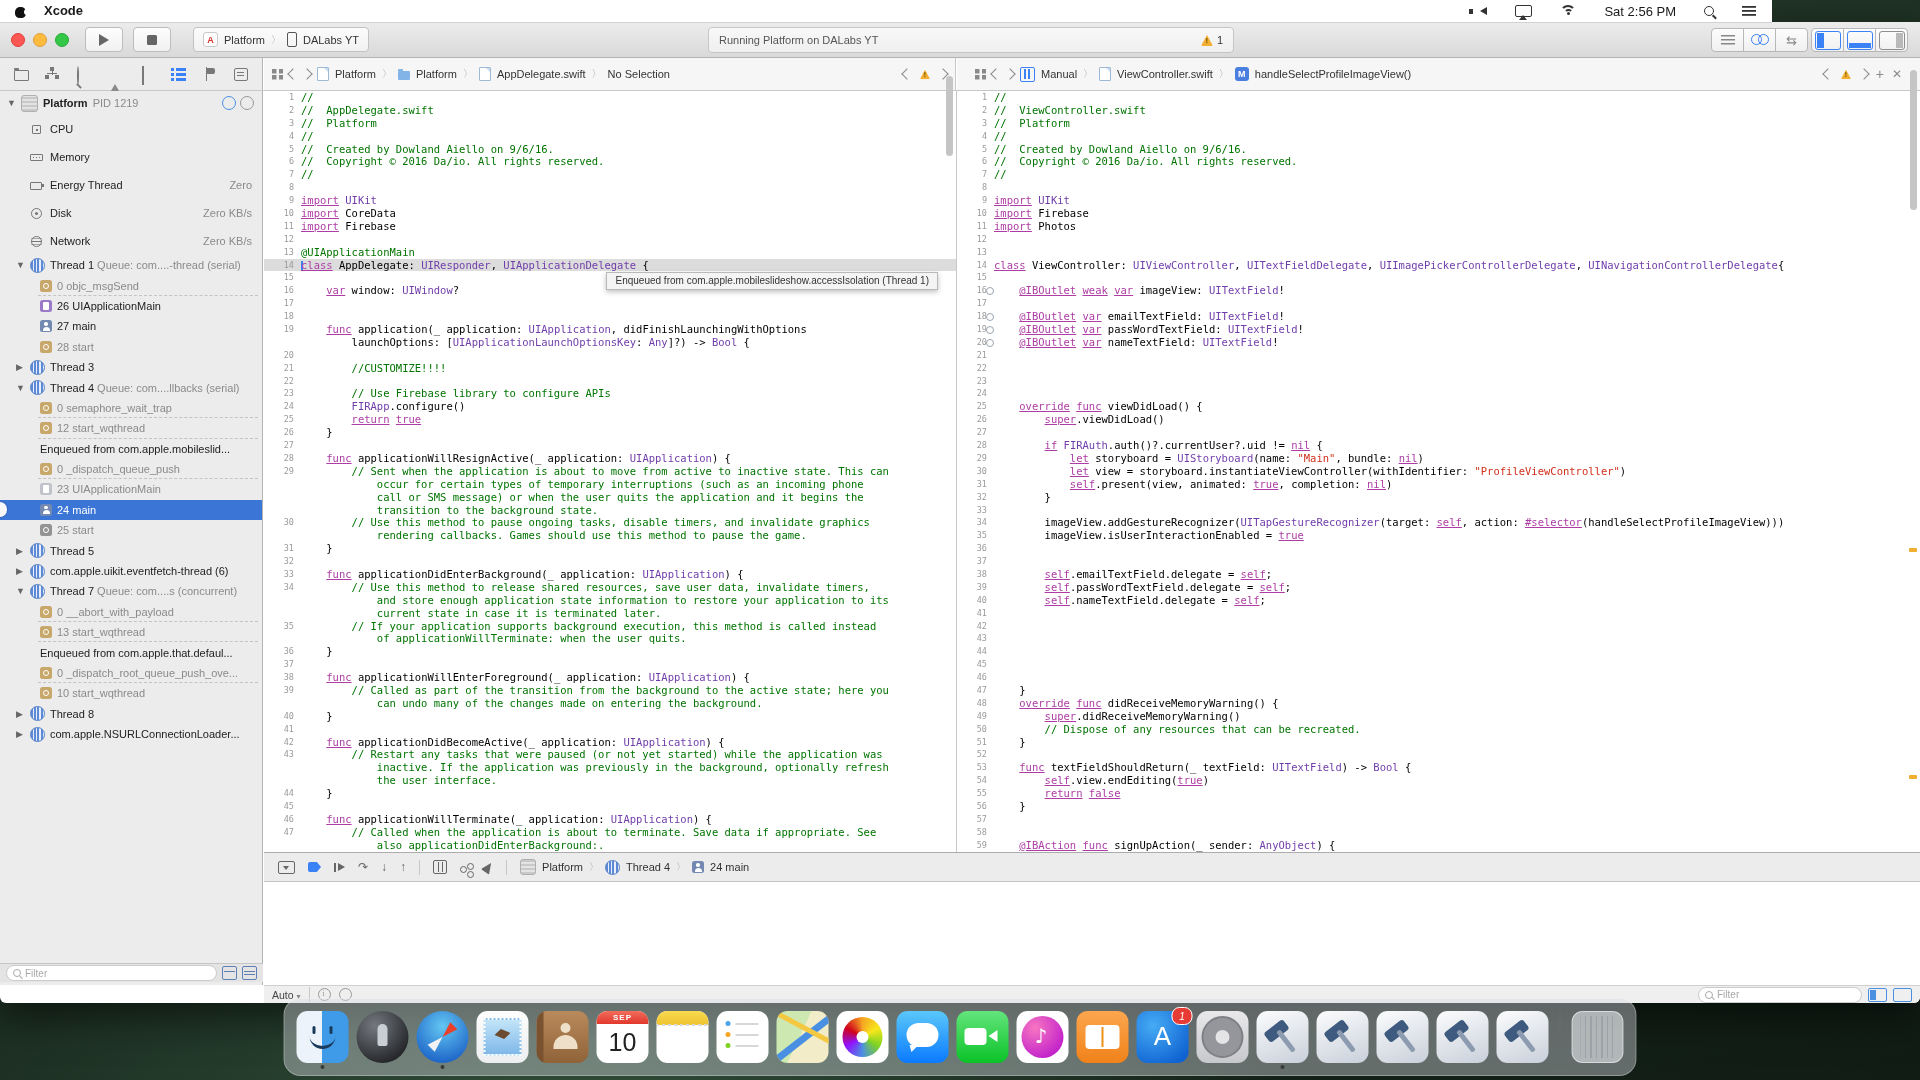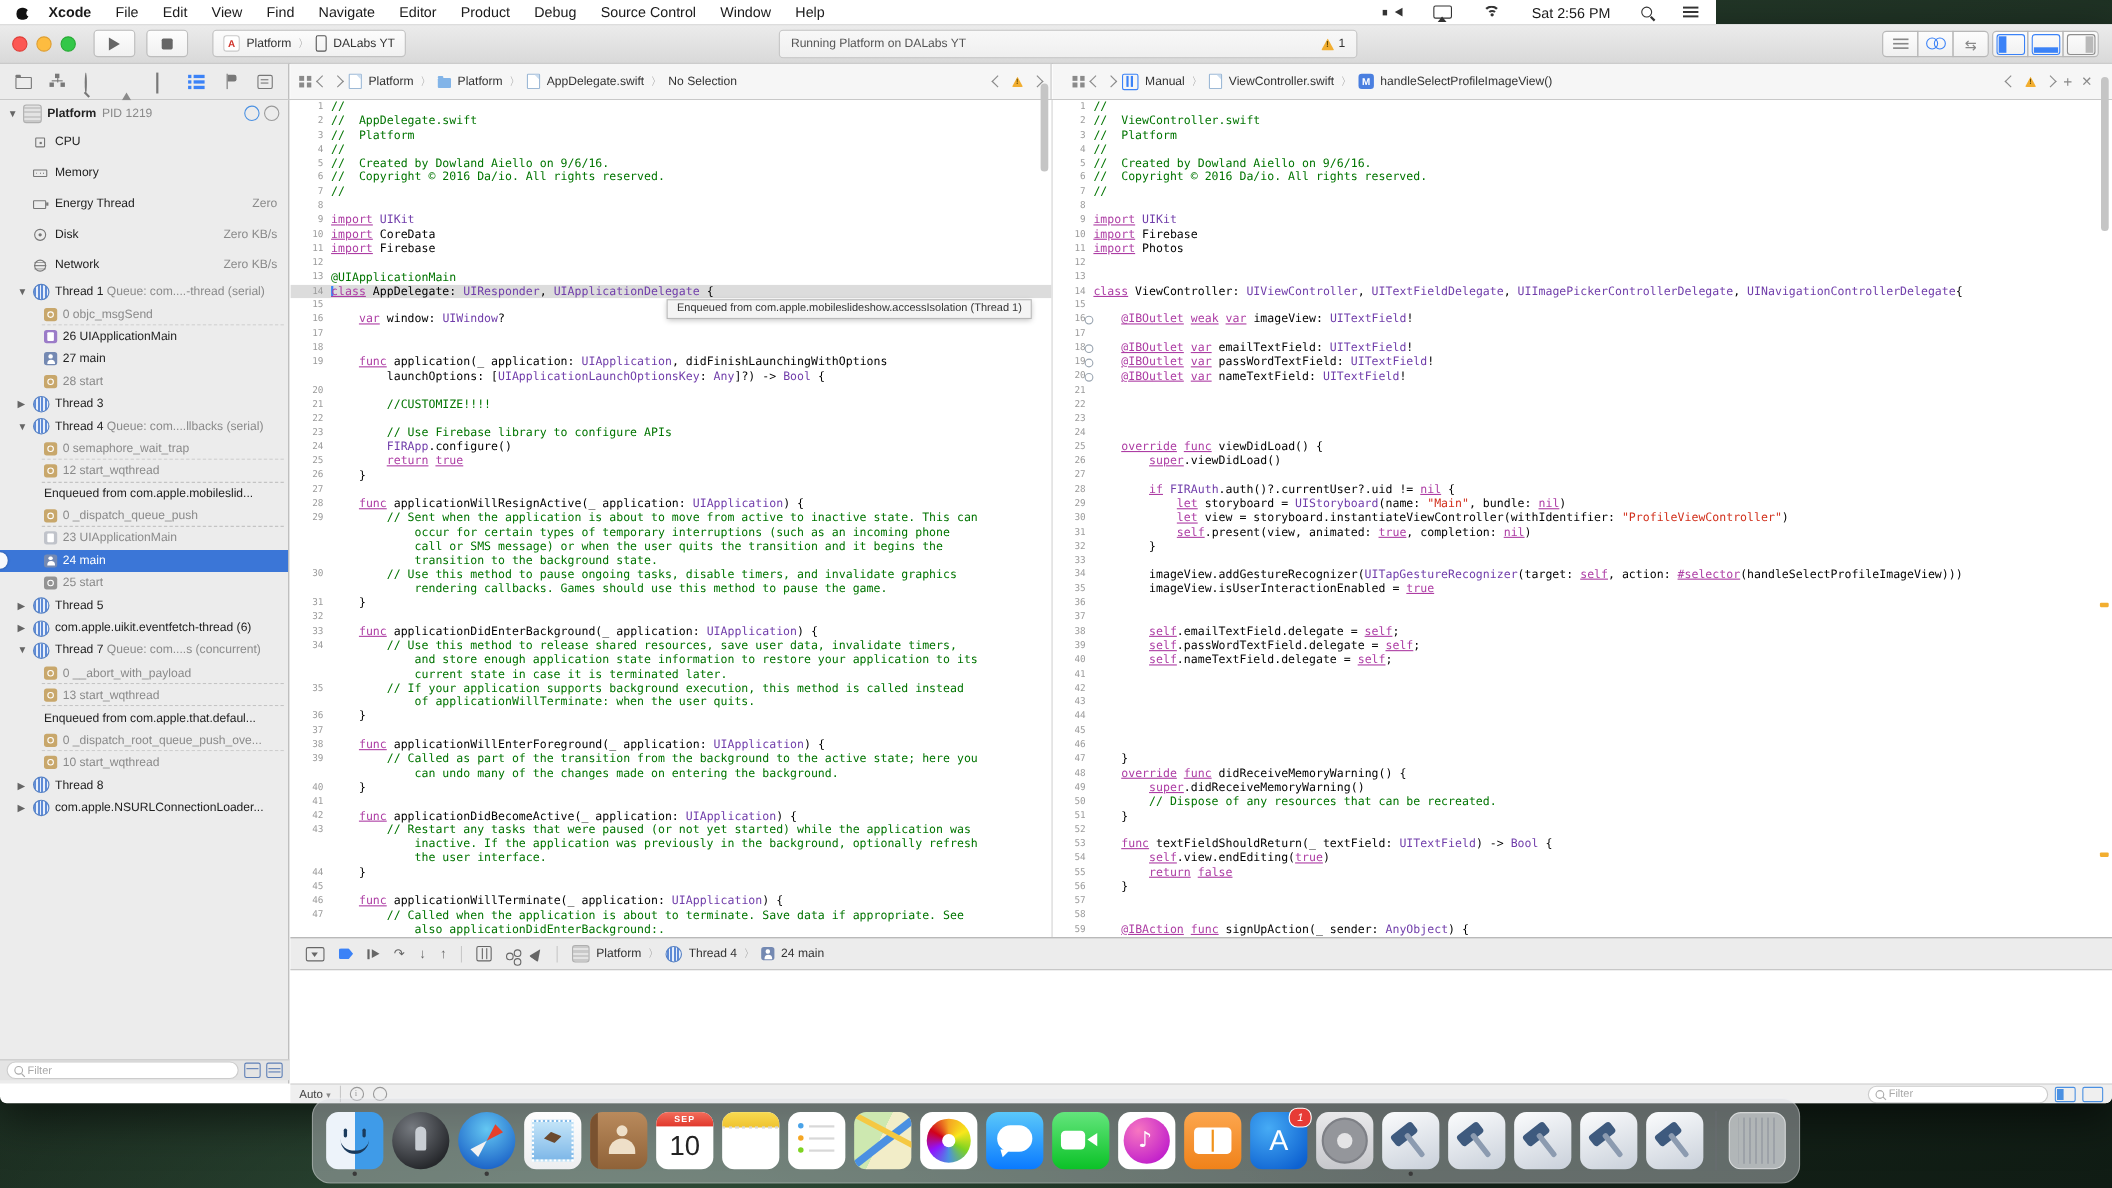--- a/index.html
+++ b/index.html
@@ -1,21 +1,21 @@
 <!DOCTYPE html>
 <html><head>
 <meta charset="utf-8">
 <style>
   html,body{margin:0;padding:0;width:1920px;height:1080px;overflow:hidden;
     font-family:"Liberation Sans",sans-serif;-webkit-font-smoothing:antialiased;}
   #desktop{position:absolute;inset:0;background:
     radial-gradient(1200px 500px at 30% 105%, #31503a 0%, rgba(0,0,0,0) 60%),
     linear-gradient(160deg,#2c4431 0%,#1d2f22 45%,#101c14 100%);}
   
-  #menubar{position:absolute;top:0;left:0;width:1560px;height:22px;background:#ffffff;
+  #menubar{position:absolute;top:0;left:0;width:1772px;height:22px;background:#ffffff;
     border-bottom:1px solid rgba(0,0,0,.18);display:flex;align-items:center;font-size:13px;color:#1a1a1a;z-index:40;}
   .mitem{padding:0 11px;line-height:22px;white-space:nowrap;}
   .mitem.app{font-weight:bold;}
   #apple{width:13px;height:13px;position:relative;margin:0 6px 0 14px;}
   #apple::before{content:'';position:absolute;left:1px;top:2px;width:11px;height:11px;border-radius:5px 5px 4.5px 4.5px;background:#111;}
   #apple::after{content:'';position:absolute;right:-3px;top:4px;width:6px;height:6px;border-radius:50%;background:#fff;}
   #mstatus{margin-left:auto;display:flex;align-items:center;gap:28px;padding-right:16px;}
   .spk{width:0;height:0;border-top:4px solid transparent;border-bottom:4px solid transparent;border-right:7px solid #333;position:relative;}
   .spk::before{content:'';position:absolute;left:-11px;top:-2.5px;width:4px;height:5px;background:#333;}
   .airplay{width:15px;height:10px;border:1.5px solid #333;border-radius:2px;position:relative;}
@@ -276,33 +276,20 @@
   .d-trash .art::after{content:'';position:absolute;inset:4px 8px;background:repeating-linear-gradient(90deg,transparent 0 4px,rgba(140,145,155,0.55) 4px 5.5px);}
 </style>
 </head>
 <body>
 
 <div id="desktop"></div>
 
 <div id="menubar">
   <span id="apple"></span>
   <span class="mitem app">Xcode</span>
-  <span id="menu-items" style="display:flex;">
-      <span class="mitem">File</span>
-      <span class="mitem">Edit</span>
-      <span class="mitem">View</span>
-      <span class="mitem">Find</span>
-      <span class="mitem">Navigate</span>
-      <span class="mitem">Editor</span>
-      <span class="mitem">Product</span>
-      <span class="mitem">Debug</span>
-      <span class="mitem">Source Control</span>
-      <span class="mitem">Window</span>
-      <span class="mitem">Help</span>
-    </span>
   <span id="mstatus">
     <span class="spk"></span>
     <span class="airplay"></span>
     <span class="wifi">
         <i></i>
         <i></i>
         <i></i>
       </span>
     <span>Sat 2:56 PM</span>
     <span class="mag"></span>
@@ -588,21 +575,21 @@
       <div class="crow"><span class="ln">21</span><span class="ct">        <span class="com">//CUSTOMIZE!!!!</span></span></div>
       <div class="crow"><span class="ln">22</span><span class="ct"></span></div>
       <div class="crow"><span class="ln">23</span><span class="ct">        <span class="com">// Use Firebase library to configure APIs</span></span></div>
       <div class="crow"><span class="ln">24</span><span class="ct">        <span class="type">FIRApp</span>.configure()</span></div>
       <div class="crow"><span class="ln">25</span><span class="ct">        <span class="kw">return</span> <span class="kw">true</span></span></div>
       <div class="crow"><span class="ln">26</span><span class="ct">    }</span></div>
       <div class="crow"><span class="ln">27</span><span class="ct"></span></div>
       <div class="crow"><span class="ln">28</span><span class="ct">    <span class="kw">func</span> applicationWillResignActive(_ application: <span class="type">UIApplication</span>) {</span></div>
       <div class="crow"><span class="ln">29</span><span class="ct">        <span class="com">// Sent when the application is about to move from active to inactive state. This can</span></span></div>
       <div class="crow"><span class="ln"></span><span class="ct"><span class="com">            occur for certain types of temporary interruptions (such as an incoming phone</span></span></div>
-      <div class="crow"><span class="ln"></span><span class="ct"><span class="com">            call or SMS message) or when the user quits the transition and it begins the</span></span></div>
+      <div class="crow"><span class="ln"></span><span class="ct"><span class="com">            call or SMS message) or when the user quits the application and it begins the</span></span></div>
       <div class="crow"><span class="ln"></span><span class="ct"><span class="com">            transition to the background state.</span></span></div>
       <div class="crow"><span class="ln">30</span><span class="ct">        <span class="com">// Use this method to pause ongoing tasks, disable timers, and invalidate graphics</span></span></div>
       <div class="crow"><span class="ln"></span><span class="ct"><span class="com">            rendering callbacks. Games should use this method to pause the game.</span></span></div>
       <div class="crow"><span class="ln">31</span><span class="ct">    }</span></div>
       <div class="crow"><span class="ln">32</span><span class="ct"></span></div>
       <div class="crow"><span class="ln">33</span><span class="ct">    <span class="kw">func</span> applicationDidEnterBackground(_ application: <span class="type">UIApplication</span>) {</span></div>
       <div class="crow"><span class="ln">34</span><span class="ct">        <span class="com">// Use this method to release shared resources, save user data, invalidate timers,</span></span></div>
       <div class="crow"><span class="ln"></span><span class="ct"><span class="com">            and store enough application state information to restore your application to its</span></span></div>
       <div class="crow"><span class="ln"></span><span class="ct"><span class="com">            current state in case it is terminated later.</span></span></div>
       <div class="crow"><span class="ln">35</span><span class="ct">        <span class="com">// If your application supports background execution, this method is called instead</span></span></div>

